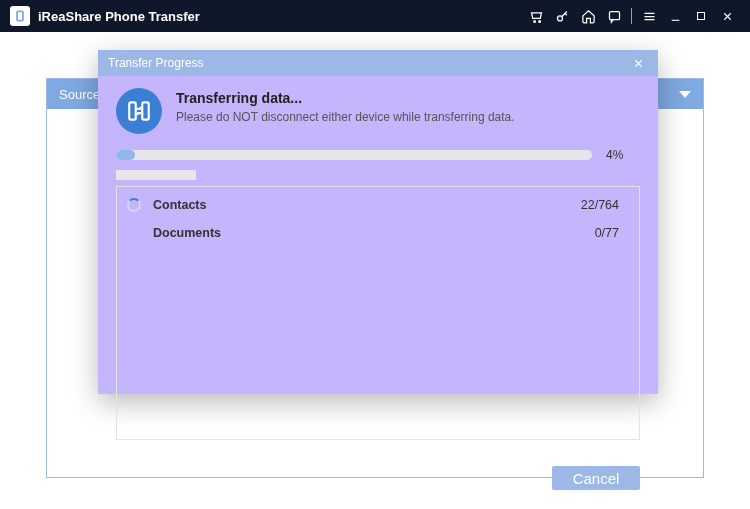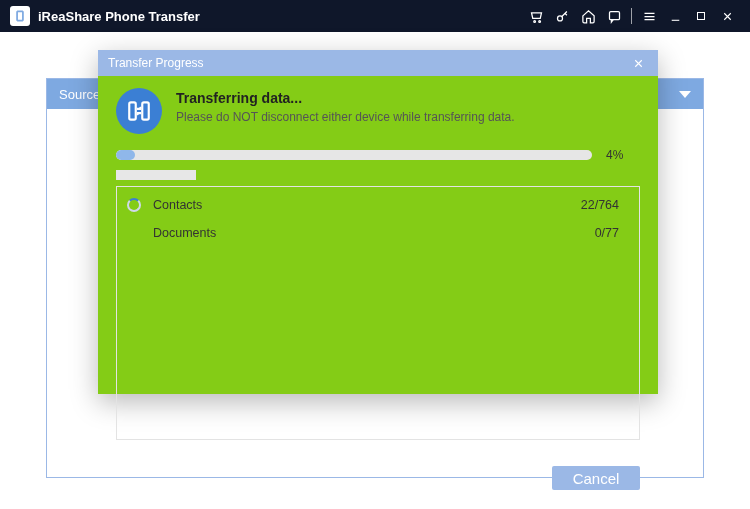--- a/index.html
+++ b/index.html
@@ -17,21 +17,21 @@
   
   .mainarea { position: relative; width: 750px; height: 477px; background: #fff; }
 
   
   .backpanel { position: absolute; left: 46px; top: 46px; width: 658px; height: 400px; border: 1px solid #9bb8e6; }
   .backpanel .srcbar { height: 30px; background: #7ea9e1; display: flex; align-items: center; padding: 0 12px; color:#fff; font-size:13px; }
   .backpanel .srcbar .spacer { flex:1; }
   .backpanel .srcbar .caret { width:0;height:0;border-left:6px solid transparent;border-right:6px solid transparent;border-top:7px solid #fff; }
 
   
-  .dialog { position: absolute; left: 98px; top: 18px; width: 560px; height: 344px; background: #84cc16; box-shadow: 0 8px 26px rgba(0,0,0,.28); }
+  .dialog { position: absolute; left: 98px; top: 18px; width: 560px; height: 344px; background: #c4b5fd; box-shadow: 0 8px 26px rgba(0,0,0,.28); }
   .dlg-title { height: 26px; background: #9bb8e6; color:#fff; display:flex; align-items:center; padding:0 10px; font-size:12px; }
   .dlg-title .spacer {flex:1}
   .dlg-title .close { width:20px; height:20px; display:flex; align-items:center; justify-content:center; cursor:pointer; }
 
   .dlg-body { padding: 12px 18px 16px 18px; border-radius: 18px; }
 
   .hdr { display:flex; }
   .hdr .bigicon { width:46px; height:46px; border-radius:50%; background:#3b7fd4; display:flex; align-items:center; justify-content:center; margin-right:14px; flex:0 0 46px;}
   .hdr h3 { font-size:14px; font-weight:700; color:#222; margin-top:2px;}
   .hdr p { font-size:12px; color:#555; margin-top:4px;}
@@ -39,21 +39,21 @@
   .progress-row { display:flex; align-items:center; margin-top:14px; gap:14px;}
   .progress-track { flex:1; height:10px; border-radius:5px; background:#e6e6e6; overflow:hidden; }
   .progress-fill { height:100%; background:#8fb7ea; border-radius:5px; }
   .pct { font-size:12px; color:#333; width:34px;}
 
   .subbar { width:80px; height:10px; background:#e7e7e7; margin-top:8px; }
 
   .list { border:1px solid #e3e3e3; margin-top:6px; height:254px; padding:4px 0;}
   .row { display:flex; align-items:center; height:28px; padding:0 20px 0 8px; font-size:12.5px; color:#333;}
   .row .ic { width:18px; height:18px; margin-right:10px; display:flex; align-items:center; justify-content:center;}
-  .row .lbl { flex:1; }
+  .row .lbl { flex:1;font-weight:bold; }
   .row .cnt { color:#333; }
 
   .footer { display:flex; justify-content:flex-end; padding:10px 18px; }
   .btn { min-width:88px; height:24px; background:#9bb8e6; color:#fff; border:none; font-size:15px; cursor:pointer; display:flex; align-items:center; justify-content:center; border-radius:2px;}
 
   
   .spinner { width:14px; height:14px; border:2px solid #cfd9ea; border-top-color:#3b7fd4; border-radius:50%; }
 </style>
 </head>
 <body>

